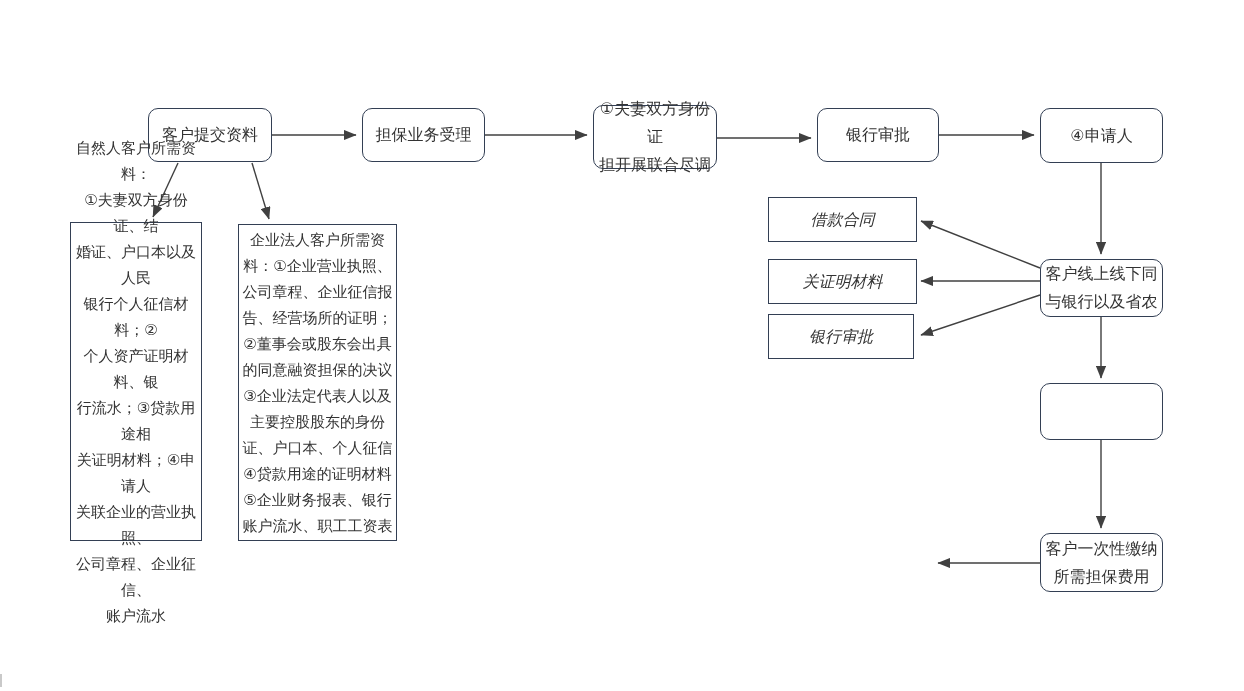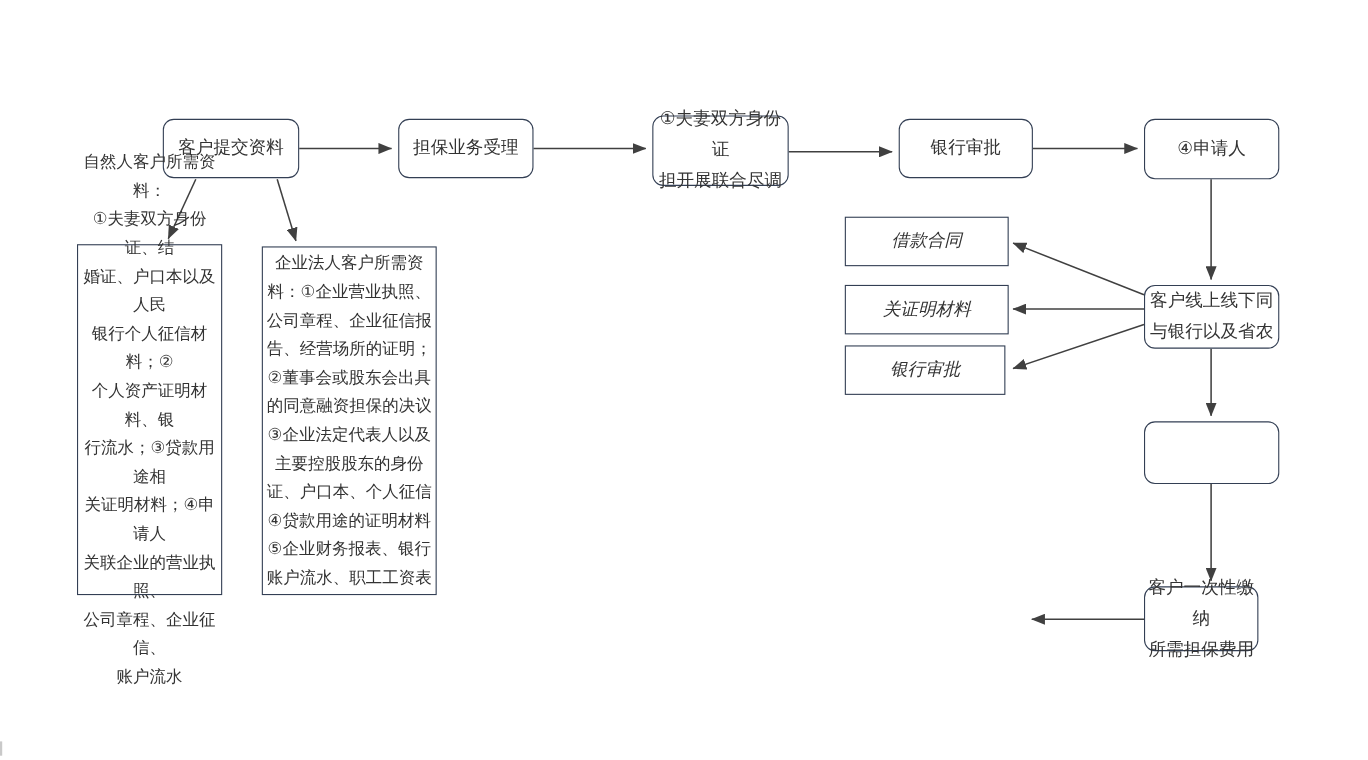--- a/index.html
+++ b/index.html
@@ -114,19 +114,19 @@
 
   <div class="node sharp" style="left:768px;top:259px;width:149px;height:45px">关证明材料</div>
 
   <div class="node sharp" style="left:768px;top:314px;width:146px;height:45px">银行审批</div>
 
   <div class="node rounded" style="left:1040px;top:259px;width:123px;height:58px">客户线上线下同
 与银行以及省农</div>
 
   <div class="node rounded" style="left:1040px;top:383px;width:123px;height:57px"></div>
 
-  <div class="node rounded" style="left:1040px;top:533px;width:104px;height:59px">客户一次性缴纳
+  <div class="node rounded" style="left:1040px;top:533px;width:123px;height:59px">客户一次性缴纳
 所需担保费用</div>
 
 
   <div class="edge-artifact"></div>
 
 </div>
 
 </body></html>

